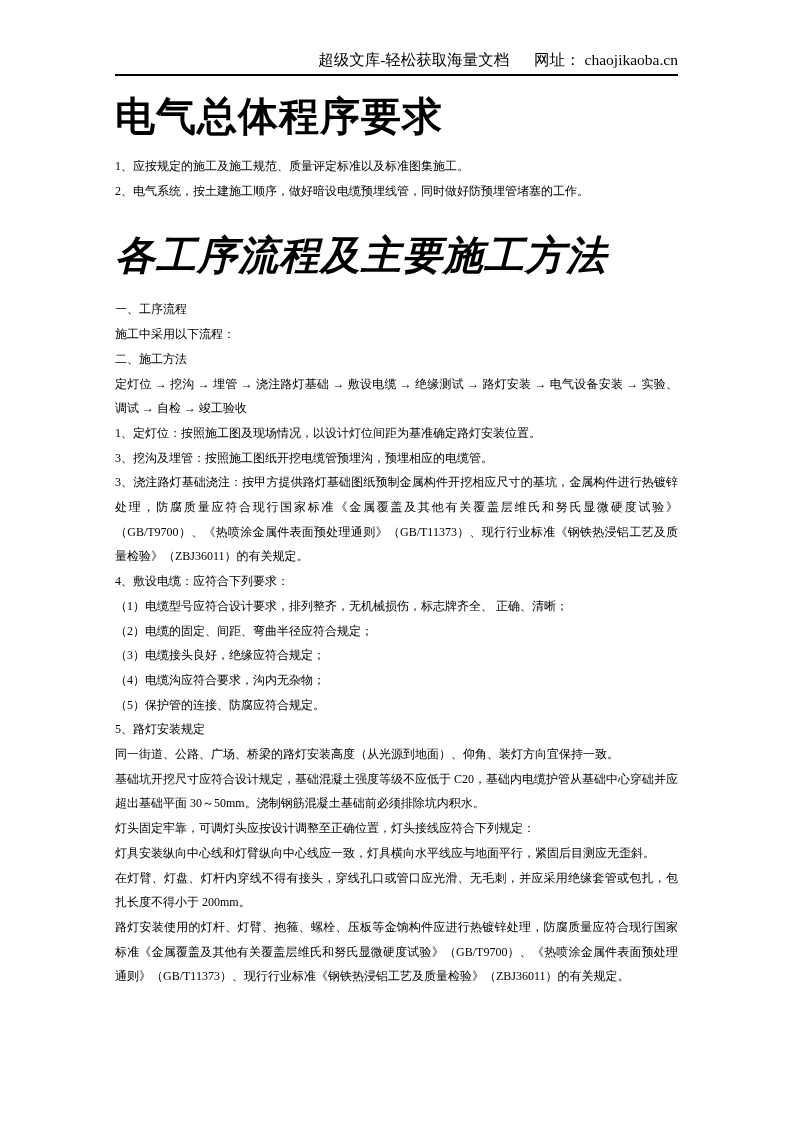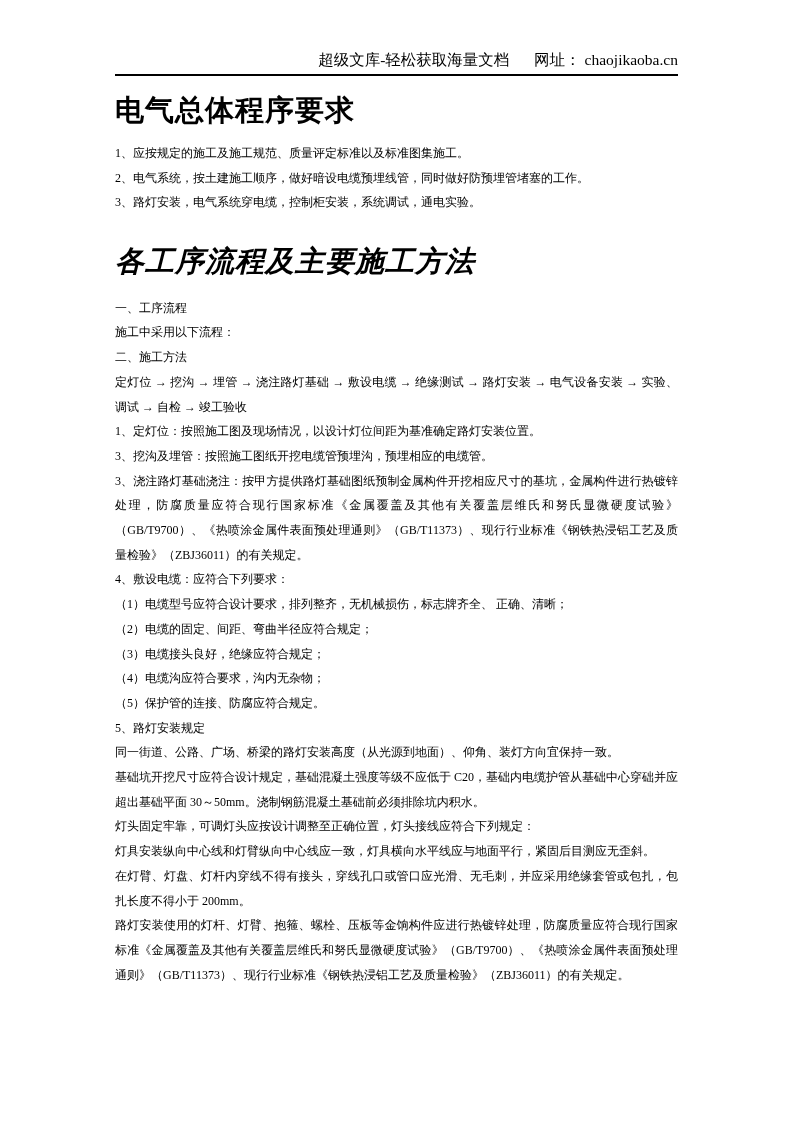--- a/index.html
+++ b/index.html
@@ -31,21 +31,21 @@
     display: inline-block;
     width: 1.6em;
   }
   .header .url-label { margin-right: 4px; }
   .rule {
     border: none;
     border-top: 2px solid #000000;
     margin: 4px 0 0 0;
   }
   h1.doc-title {
-    font-size: 29px;
+    font-size: 40px;
     font-weight: bold;
     margin: 0;
     line-height: 1.2;
     letter-spacing: 1px;
   }
   h1.first-title  { margin: 17px 0 13px 0; }
   h1.second-title { margin: 29px 0 17px 0; font-style: italic; }
   p.line {
     margin: 0;
     font-size: 12px;
@@ -60,21 +60,20 @@
 
   <div class="header">
     <span>超级文库-轻松获取海量文档</span><span class="sep"></span><span class="url-label">网址：</span><span>chaojikaoba.cn</span>
   </div>
   <hr class="rule">
 
   <h1 class="doc-title first-title">电气总体程序要求</h1>
 
   <p class="line">1、应按规定的施工及施工规范、质量评定标准以及标准图集施工。</p>
   <p class="line">2、电气系统，按土建施工顺序，做好暗设电缆预埋线管，同时做好防预埋管堵塞的工作。</p>
-  <p class="line">3、路灯安装，电气系统穿电缆，控制柜安装，系统调试，通电实验。</p>
 
   <h1 class="doc-title second-title">各工序流程及主要施工方法</h1>
 
   <p class="line">一、工序流程</p>
   <p class="line">施工中采用以下流程：</p>
   <p class="line">二、施工方法</p>
   <p class="line">定灯位 → 挖沟 →  埋管 → 浇注路灯基础 → 敷设电缆 → 绝缘测试 → 路灯安装 → 电气设备安装 → 实验、调试 → 自检 → 竣工验收</p>
   <p class="line">1、定灯位：按照施工图及现场情况，以设计灯位间距为基准确定路灯安装位置。</p>
   <p class="line">3、挖沟及埋管：按照施工图纸开挖电缆管预埋沟，预埋相应的电缆管。</p>
   <p class="line">3、浇注路灯基础浇注：按甲方提供路灯基础图纸预制金属构件开挖相应尺寸的基坑，金属构件进行热镀锌处理，防腐质量应符合现行国家标准《金属覆盖及其他有关覆盖层维氏和努氏显微硬度试验》（GB/T9700）、《热喷涂金属件表面预处理通则》（GB/T11373）、现行行业标准《钢铁热浸铝工艺及质量检验》（ZBJ36011）的有关规定。</p>

